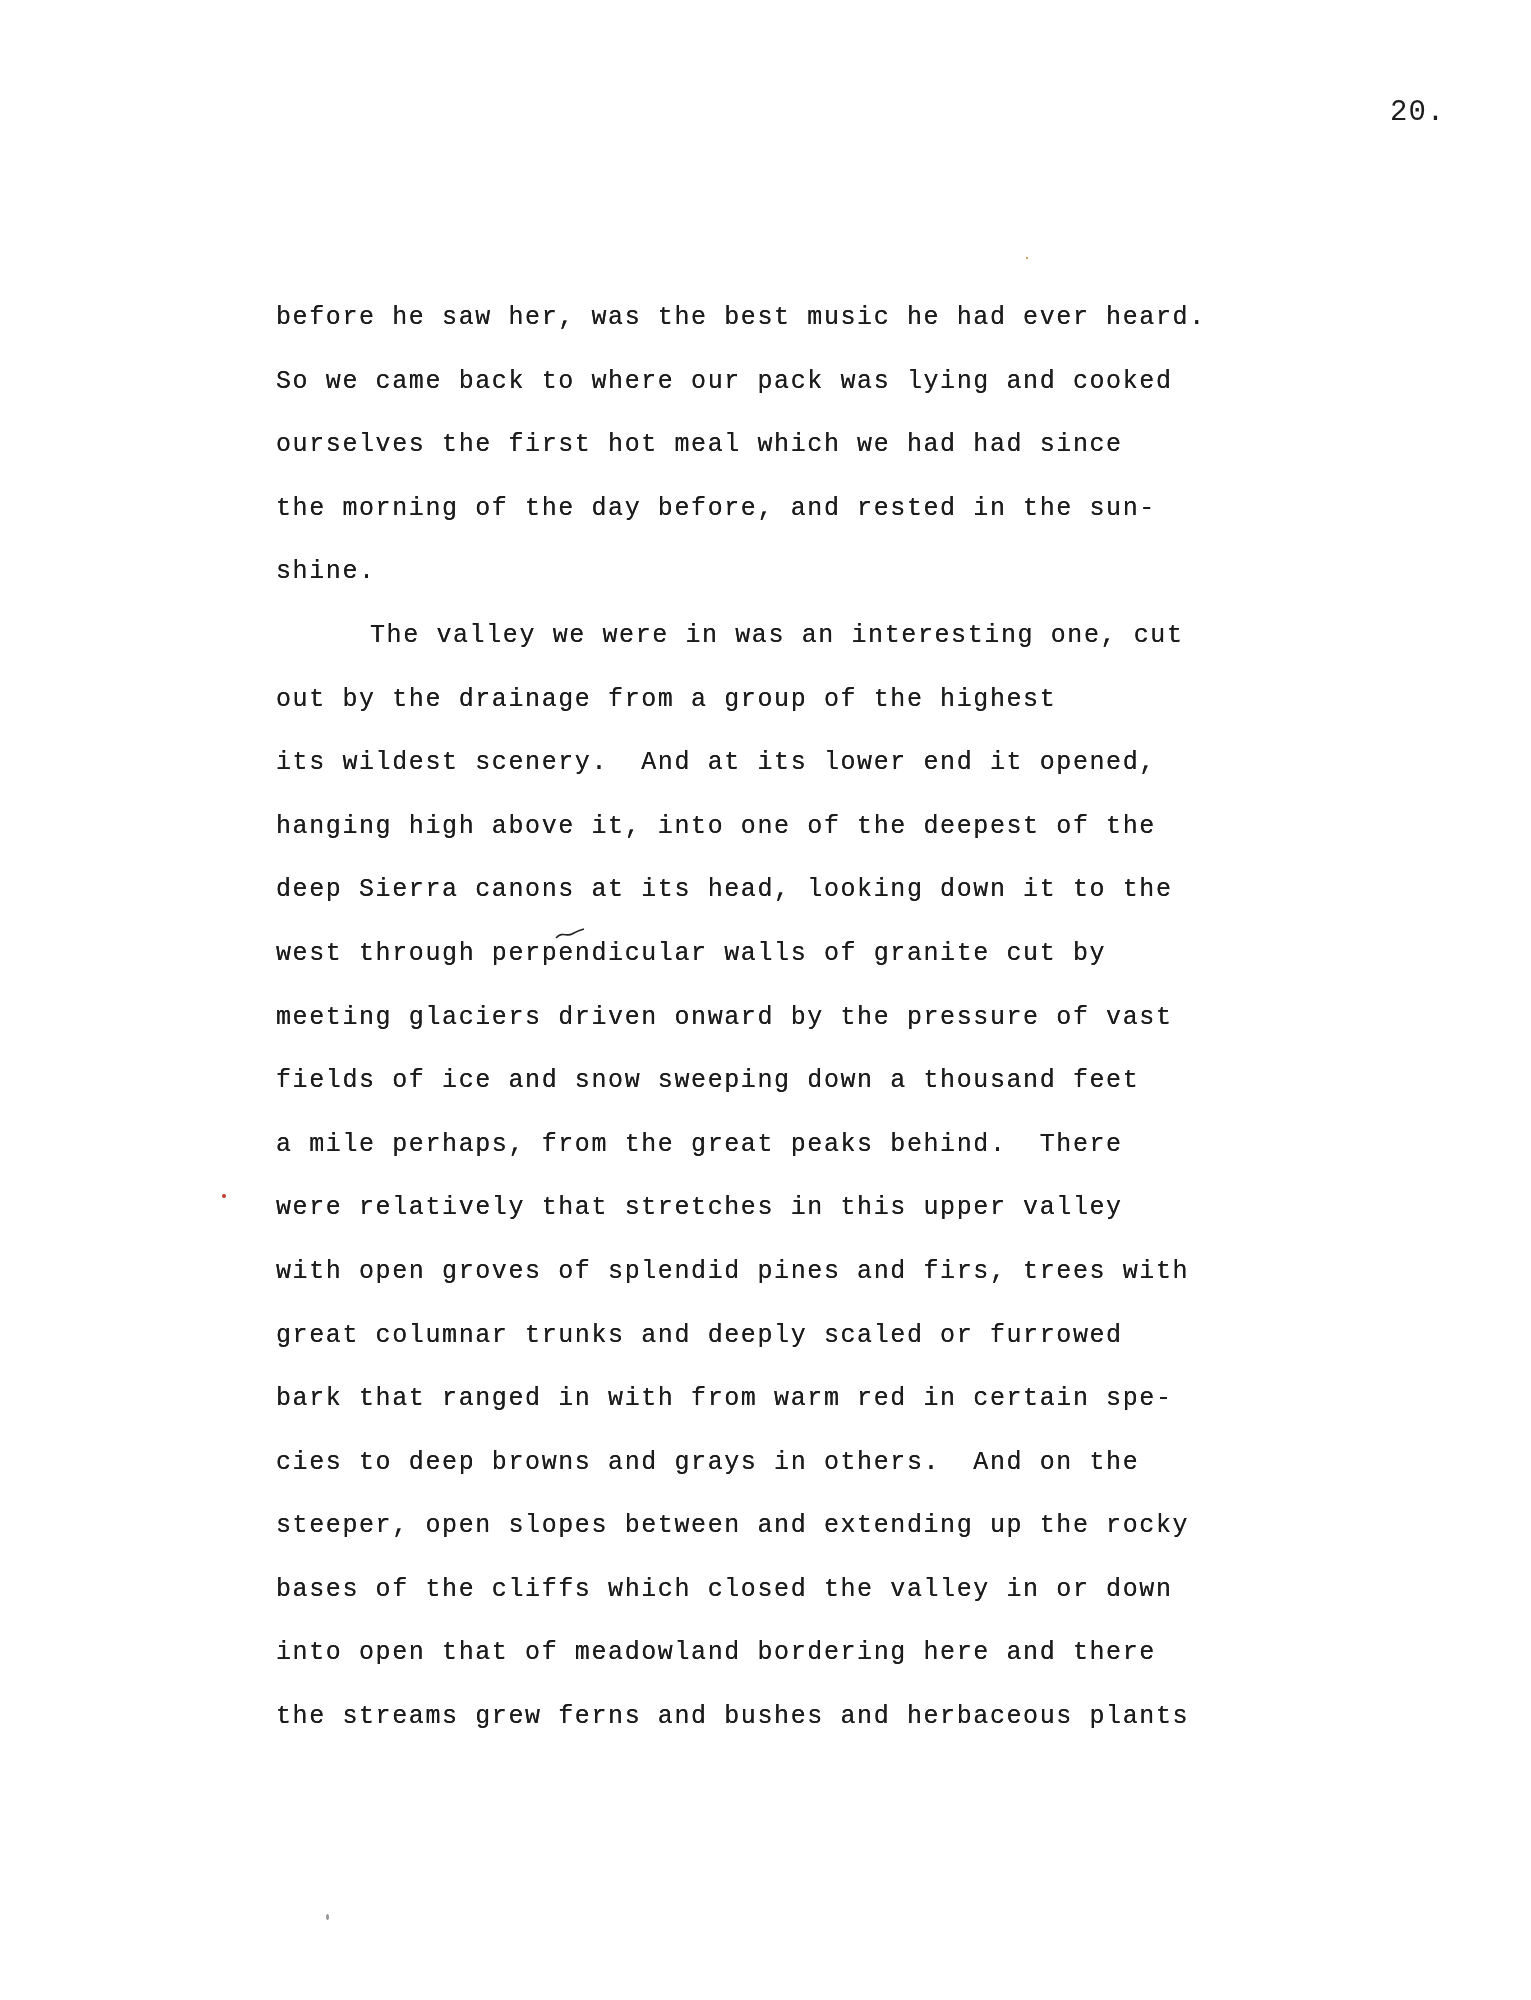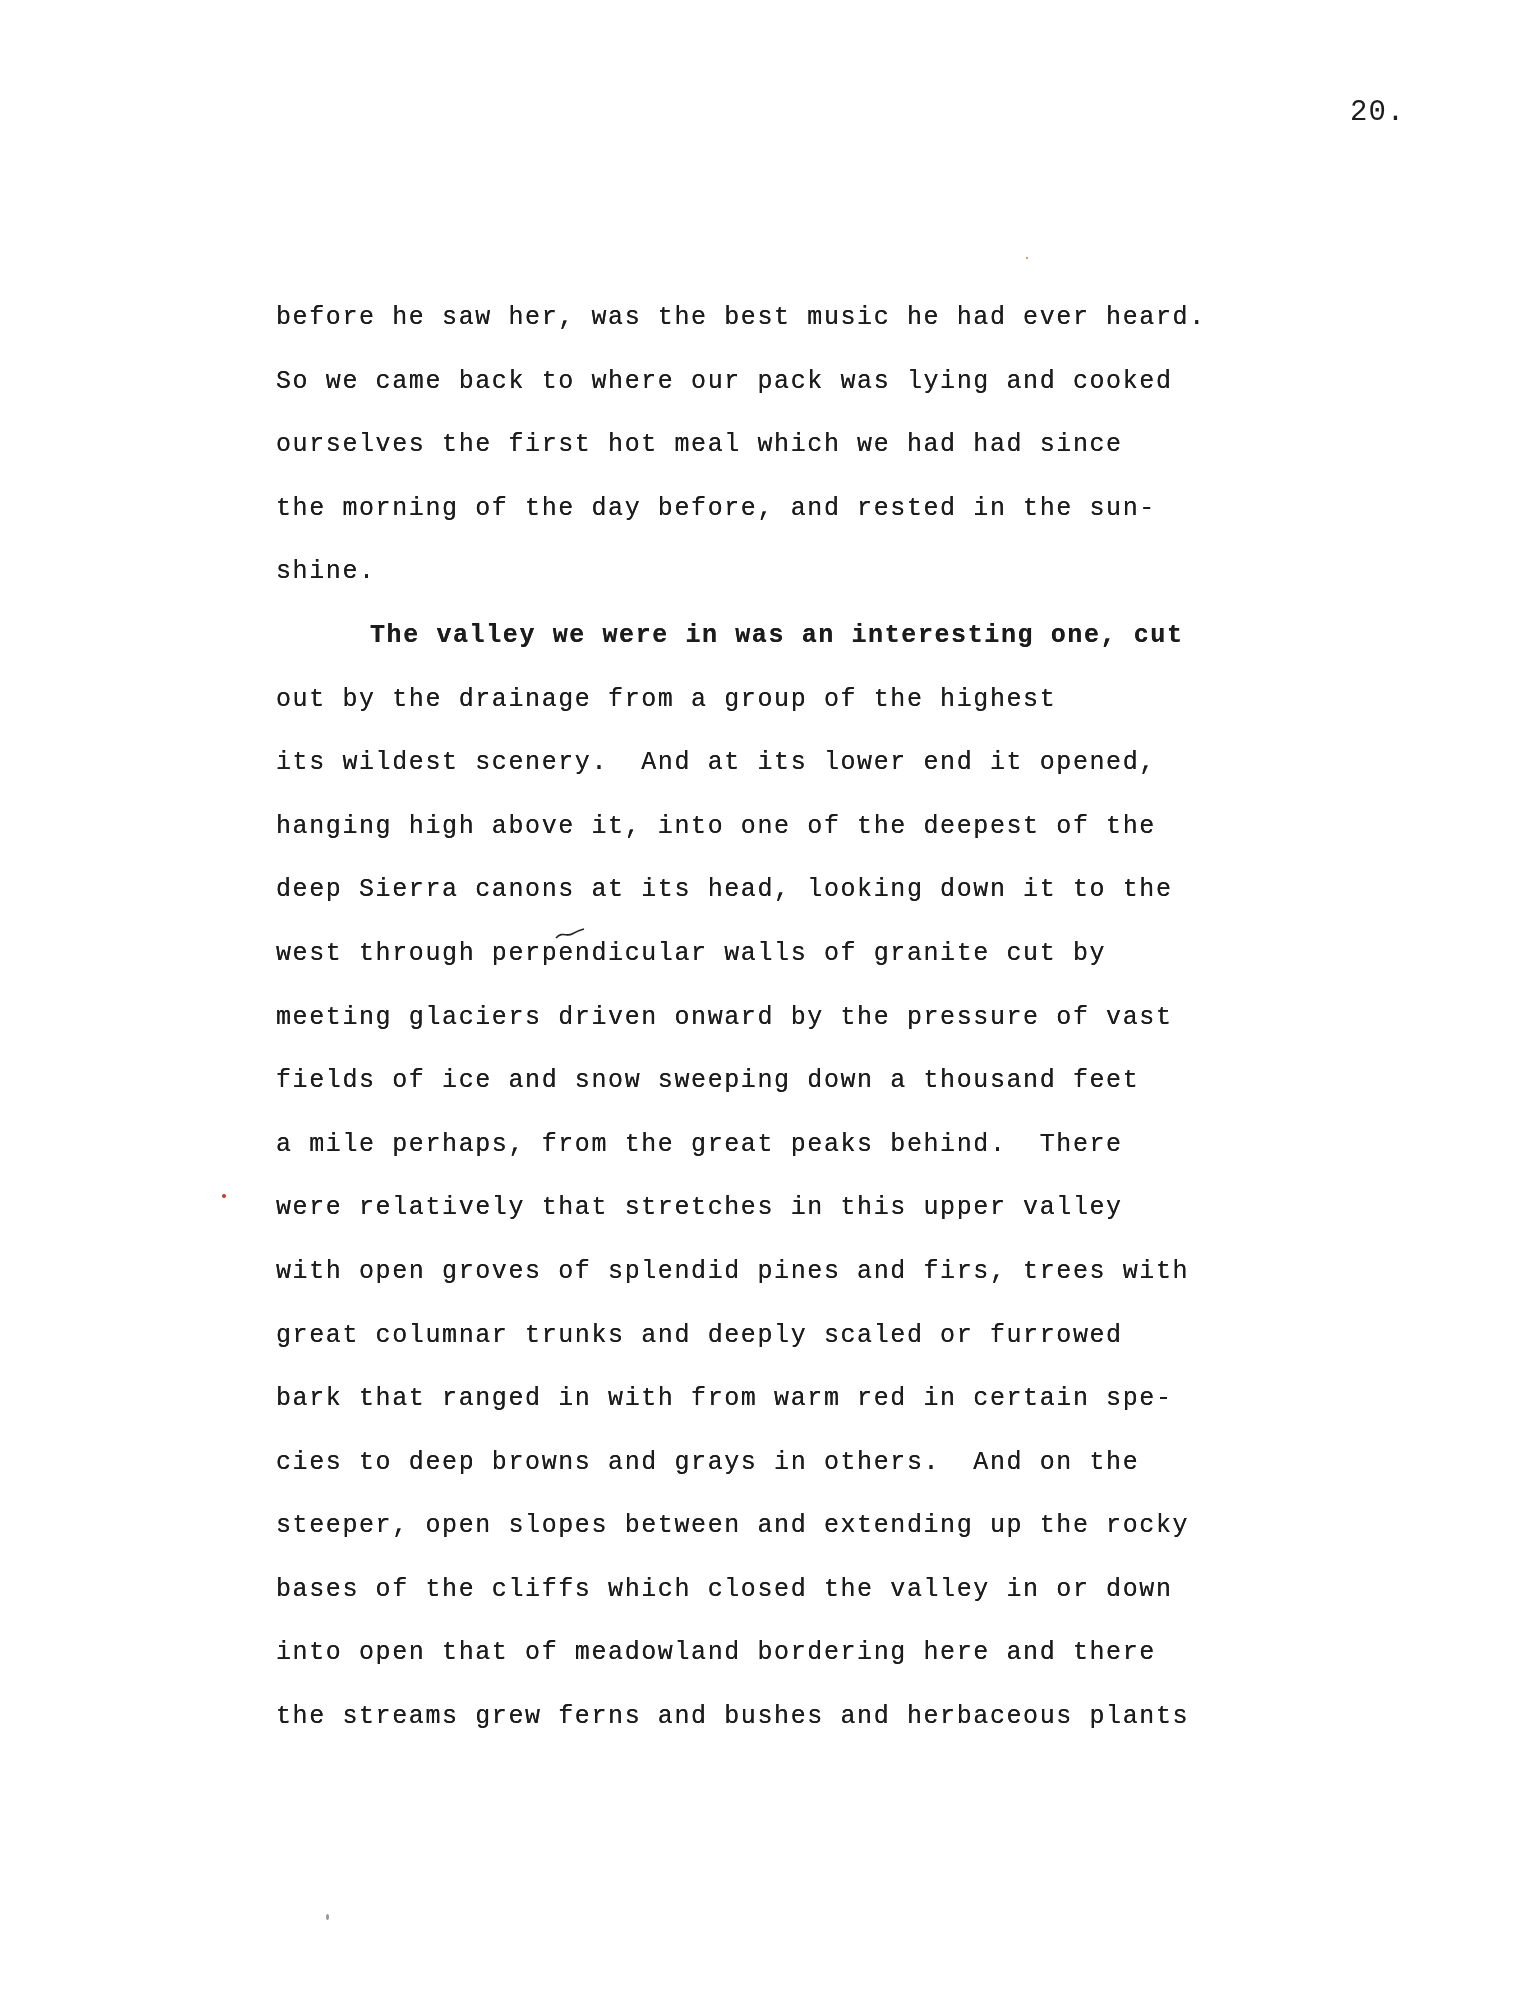--- a/index.html
+++ b/index.html
@@ -6,38 +6,38 @@
     body {
       width: 1531px; height: 2000px;
       background: #ffffff;
       position: relative;
       overflow: hidden;
       font-family: "Liberation Mono", "DejaVu Sans Mono", monospace;
       color: #1c1c1c;
     }
     .page-number {
       position: absolute;
-      left: 1350px; top: 96px;
+      left: 1390px; top: 96px;
       font-size: 29px;
       letter-spacing: 1px;
     }
     .body-text {
       position: absolute;
       left: 276px; top: 296px;
       width: 1130px;
     }
     .line {
       height: 63.6px;
       line-height: 44px;
       font-size: 25px;
       letter-spacing: 1.6px;
       white-space: pre;
       text-shadow: 0 0 0.6px #333;
     }
-    .line.indent { padding-left: 94px; font-weight: bold; }
+    .line.indent { padding-left: 94px; }
     .tilde-mark {
       position: absolute;
       left: 555px; top: 928px;
       width: 30px; height: 12px;
     }
     .speck { position: absolute; border-radius: 50%; }
   </style>
 </head>
 <body>
 

